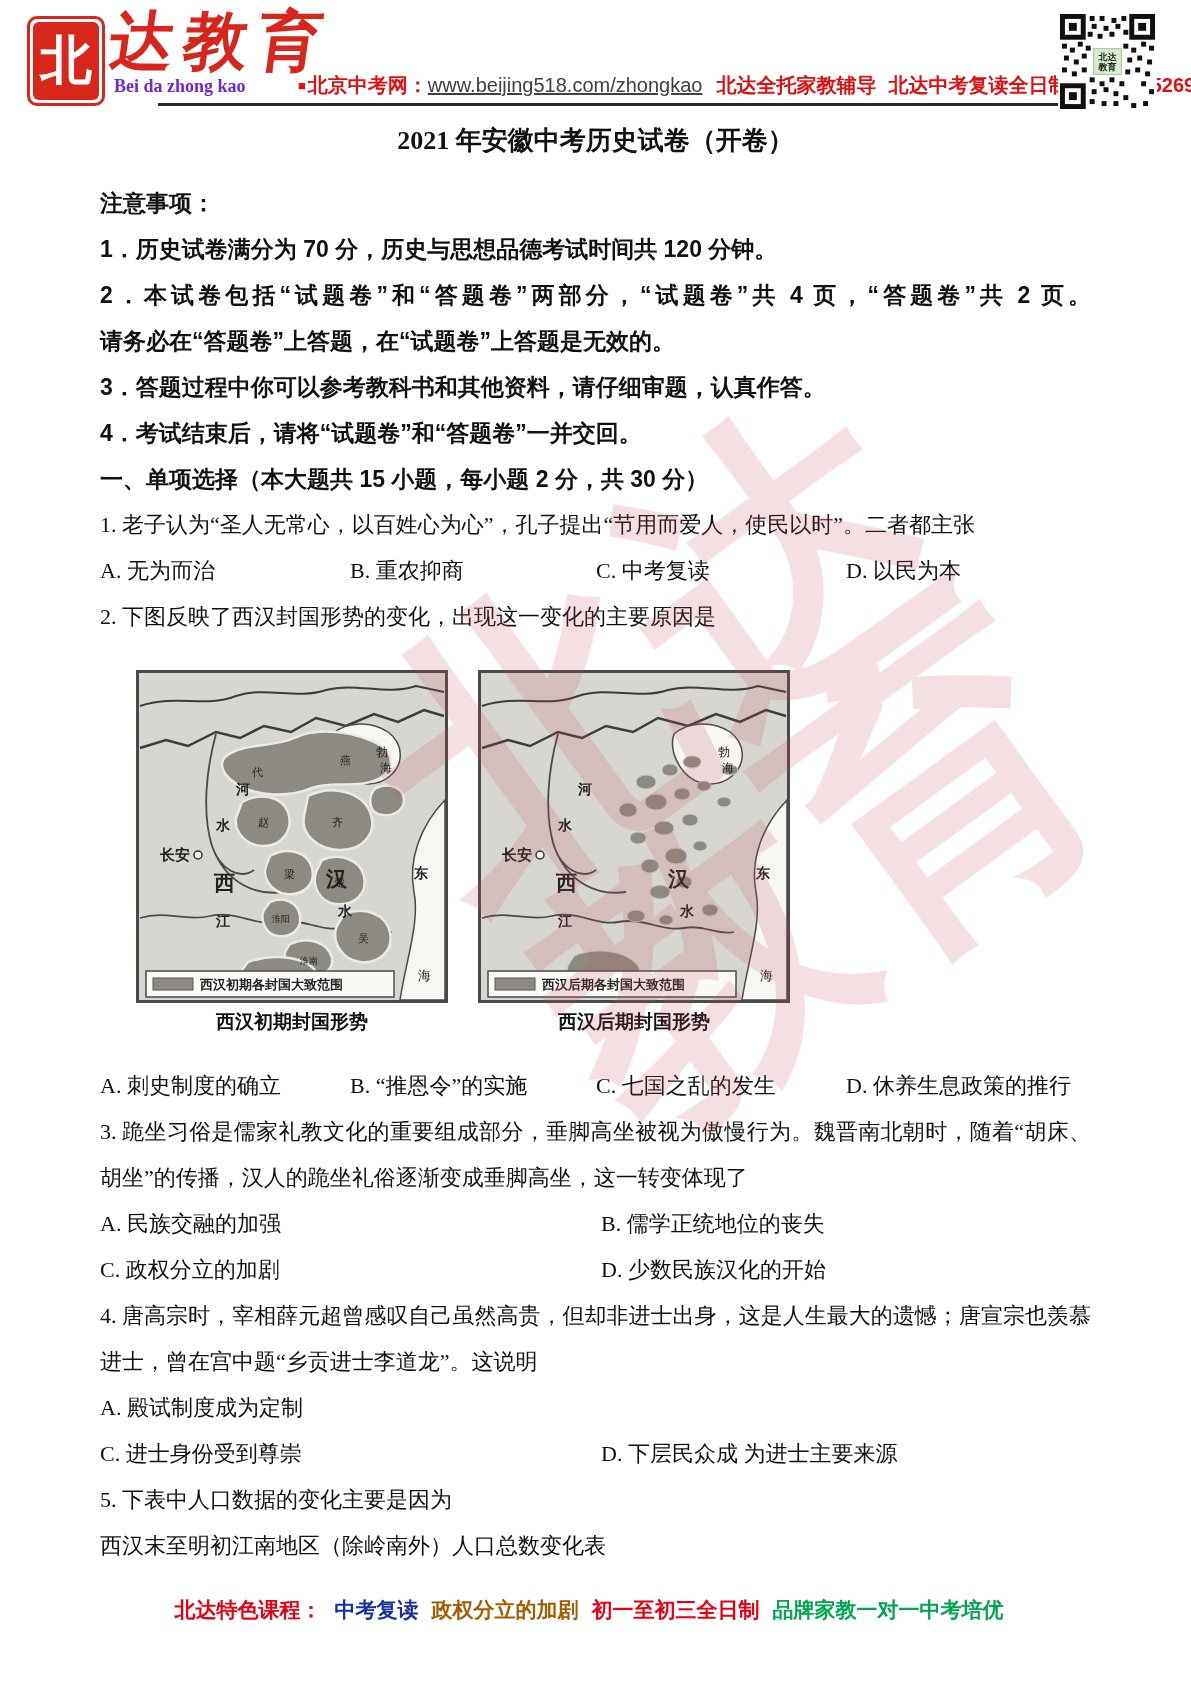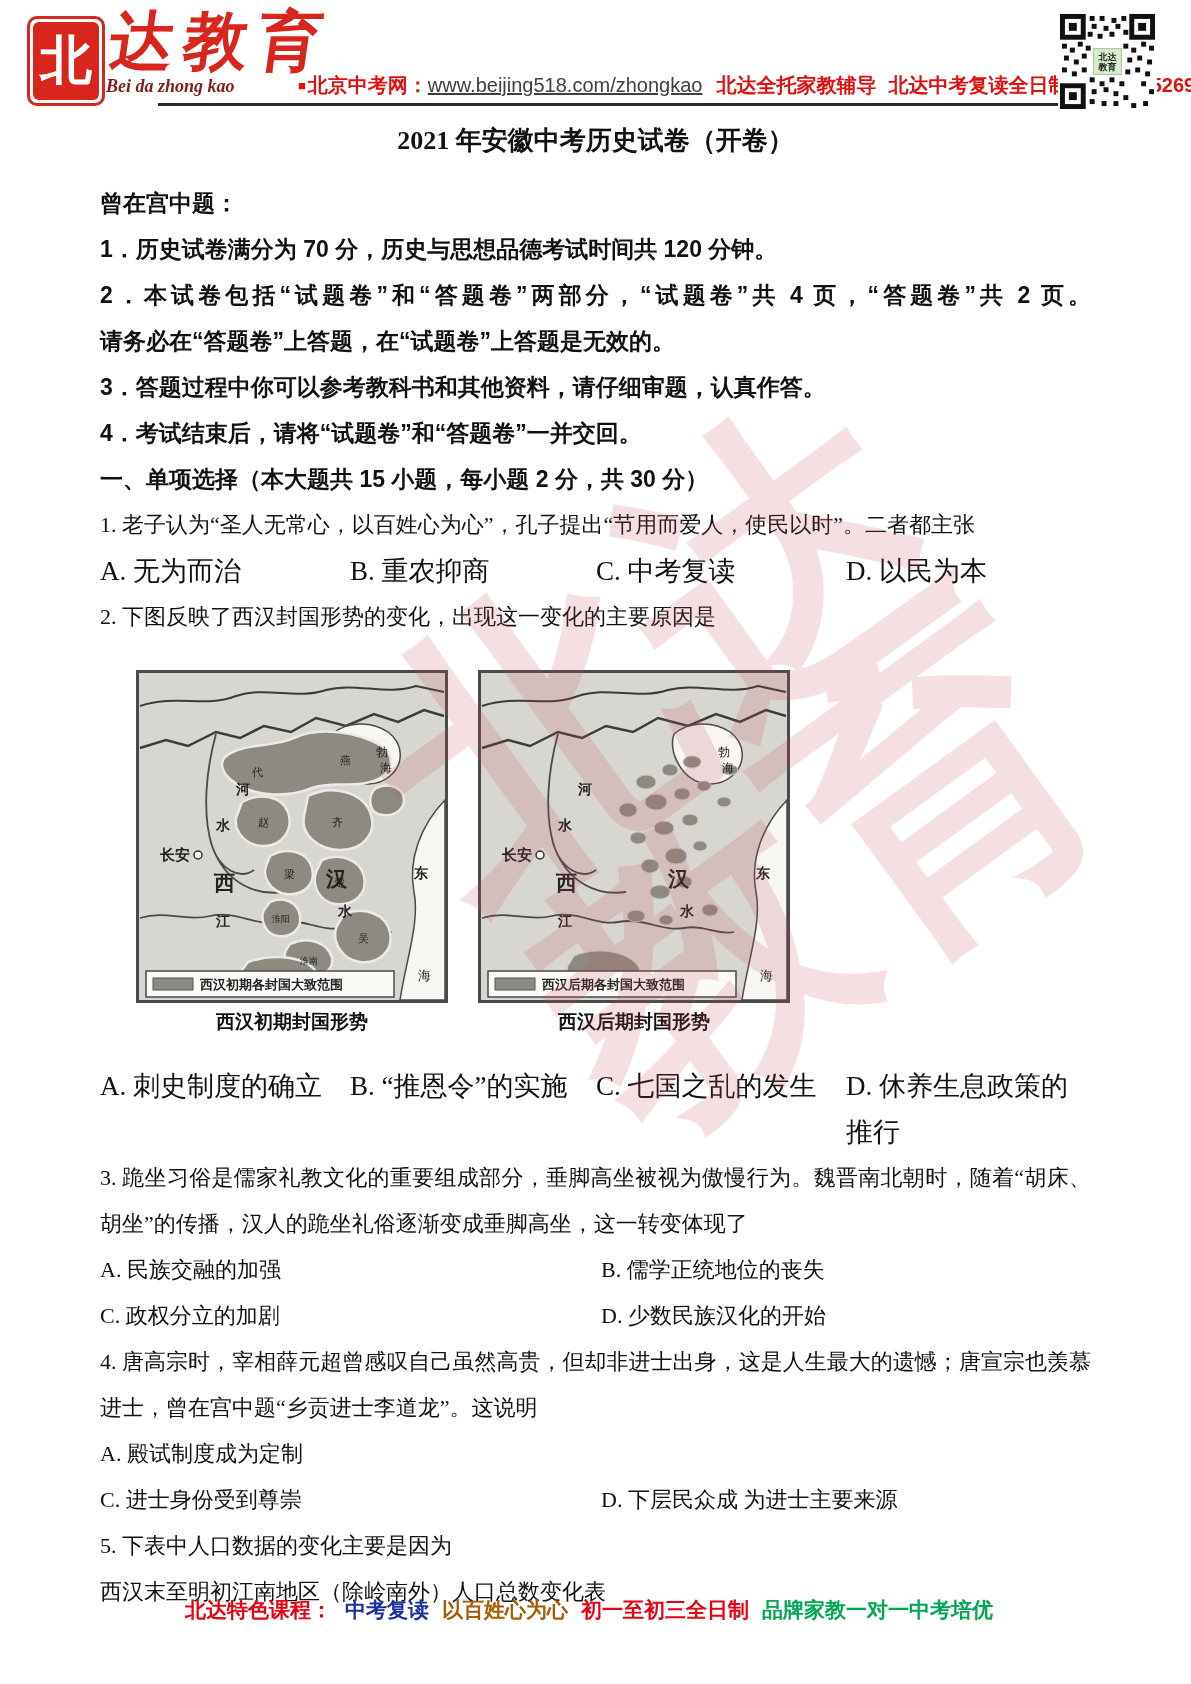--- a/index.html
+++ b/index.html
@@ -8,22 +8,22 @@
 
   
   .header{position:absolute;left:0;top:0;width:1191px;height:108px;}
   .seal{position:absolute;left:27px;top:16px;width:66px;height:78px;border:3px solid #d8261c;
         border-radius:10px;padding:3px;}
   .seal-inner{width:100%;height:100%;background:#d8261c;border-radius:6px;display:flex;
         align-items:center;justify-content:center;color:#fff;font-size:52px;font-weight:bold;
         font-family:"Liberation Serif",serif;}
   .brand-script{position:absolute;left:110px;top:10px;font-size:64px;font-weight:bold;color:#d8261c;
         letter-spacing:10px;transform:skewX(-8deg);font-family:"Liberation Serif",serif;line-height:1;}
-  .brand-sub{position:absolute;left:106px;top:76px;font-size:18px;font-weight:bold;color:#7f1d1d;
-        font-family:"Liberation Serif",serif;font-style:italic;}
+  .brand-sub{position:absolute;left:114px;top:76px;font-size:18px;font-weight:bold;color:#6d28d9;
+        font-family:"Liberation Serif",serif;}
   .header-info{position:absolute;left:298px;top:72px;font-size:20px;white-space:nowrap;
         font-family:"Liberation Sans","DejaVu Sans",sans-serif;}
   .hdr-bullet{color:#e01010;font-size:13px;vertical-align:2px;margin-right:2px;}
   .hdr-red{color:#e01010;font-weight:bold;}
   .hdr-link{color:#404040;text-decoration:underline;font-weight:normal;margin-right:14px;}
   .hdr-gap{display:inline-block;width:12px;}
   .hdr-rule{position:absolute;left:158px;top:103px;width:975px;border-bottom:3px solid #2a2a2a;}
   .qr{position:absolute;left:1058px;top:12px;width:99px;height:99px;}
 
   
@@ -32,21 +32,21 @@
         font-weight:bold;text-align:center;line-height:0.92;font-size:300px;
         font-family:"Liberation Serif",serif;white-space:pre-line;}
 
   
   .content{position:absolute;left:100px;top:116px;width:991px;z-index:1;}
   .doc-title{text-align:center;font-size:26px;font-weight:bold;height:50px;line-height:50px;
         margin-bottom:14px;}
   .line{margin:0;line-height:46px;font-size:22px;text-align:justify;}
   .hei{font-family:"Liberation Sans","DejaVu Sans",sans-serif;font-weight:bold;font-size:23px;}
   .fill-line{text-align-last:justify;}
-  .opt-grid4{display:grid;grid-template-columns:250px 246px 250px auto;line-height:46px;font-size:27px;}
+  .opt-grid4{display:grid;grid-template-columns:250px 246px 250px auto;line-height:46px;font-size:22px;}
   .opt-grid2{display:grid;grid-template-columns:501px auto;line-height:46px;font-size:22px;}
 
   
   .figure{margin-top:30px;margin-bottom:28px;}
   .maps-row{display:flex;margin-left:36px;}
   .mapbox{width:312px;height:333px;}
   .mapbox+.mapbox{margin-left:30px;}
   .caption-row{display:flex;margin-left:36px;margin-top:6px;}
   .caption{width:312px;text-align:center;font-size:19px;font-weight:bold;
         font-family:"Liberation Sans","DejaVu Sans",sans-serif;}
@@ -142,21 +142,21 @@
       <text x="50" y="59" font-size="9" fill="#c23a2e" text-anchor="middle" font-weight="bold">教育</text>
     </svg>
   </div>
 
   <div class="watermark">北达
 教育</div>
 
   <div class="content">
     <div class="doc-title">2021 年安徽中考历史试卷（开卷）</div>
 
-    <p class="line hei">曾在宫中题：</p>
+    <p class="line hei">注意事项：</p>
     <p class="line hei">1．历史试卷满分为 70 分，历史与思想品德考试时间共 120 分钟。</p>
     <p class="line hei fill-line">2．本试卷包括“试题卷”和“答题卷”两部分，“试题卷”共 4 页，“答题卷”共 2 页。</p>
     <p class="line hei">请务必在“答题卷”上答题，在“试题卷”上答题是无效的。</p>
     <p class="line hei">3．答题过程中你可以参考教科书和其他资料，请仔细审题，认真作答。</p>
     <p class="line hei">4．考试结束后，请将“试题卷”和“答题卷”一并交回。</p>
 
     <p class="line hei">一、单项选择（本大题共 15 小题，每小题 2 分，共 30 分）</p>
 
     <p class="line">1. 老子认为“圣人无常心，以百姓心为心”，孔子提出“节用而爱人，使民以时”。二者都主张</p>
     <div class="opt-grid4">
@@ -305,16 +305,16 @@
     <div class="opt-grid2">
       <span>C. 进士身份受到尊崇</span>
       <span>D. 下层民众成 为进士主要来源</span>
     </div>
 
     <p class="line">5. 下表中人口数据的变化主要是因为</p>
     <p class="line">西汉末至明初江南地区（除岭南外）人口总数变化表</p>
   </div>
 
   <div class="footer">
-    <span class="f-red">北达特色课程：</span><span class="f-blue">中考复读</span><span class="f-brown">以百姓心为心</span><span class="f-red">初一至初三全日制</span><span class="f-green">品牌家教一对一中考培优</span>
+    <span class="f-red">北达特色课程：</span><span class="f-blue">中考复读</span><span class="f-brown">政权分立的加剧</span><span class="f-red">初一至初三全日制</span><span class="f-green">品牌家教一对一中考培优</span>
   </div>
 
 </div>
 
 </body></html>

